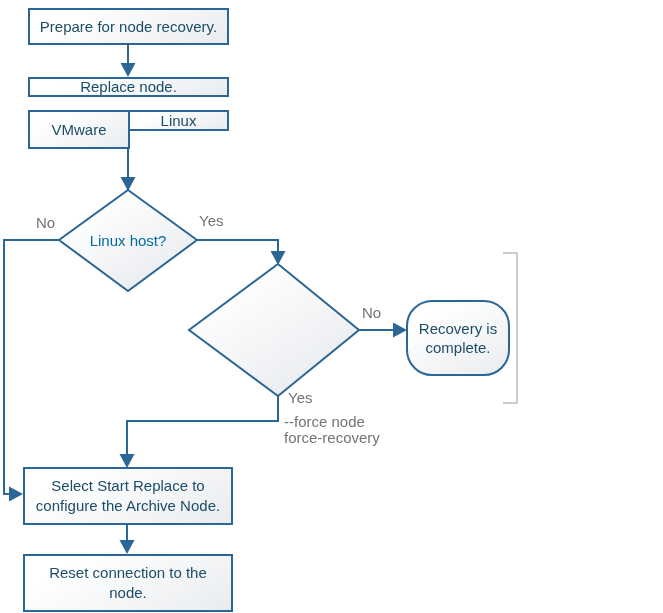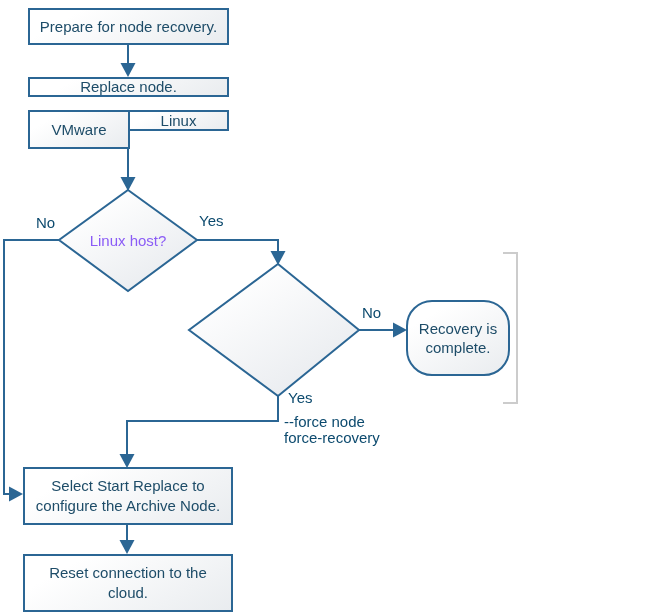--- a/index.html
+++ b/index.html
@@ -26,27 +26,27 @@
   .cellrow{display:flex;position:absolute;z-index:2;}
   .cell{
     box-sizing:border-box;border:2px solid #2b6694;
     background:linear-gradient(150deg,#ffffff 20%,#e9ecef 100%);
     color:#1d4c68;display:flex;align-items:center;justify-content:center;
     font-size:15px;
   }
   .dtext{
     position:absolute;z-index:2;
     display:flex;align-items:center;justify-content:center;
-    text-align:center;color:#8b5cf6;
+    text-align:center;color:#0369a1;
     font-size:15px;line-height:17px;
     pointer-events:none;
   }
   .elabel{
     position:absolute;z-index:2;
-    color:#0c4a6e;font-size:15px;line-height:16px;
+    color:#737373;font-size:15px;line-height:16px;
     white-space:pre-line;
   }
   .sidenote{line-height:23px;}
 </style>
 </head>
 <body>
 
 <div id="canvas">
 
   <svg id="wires" width="663" height="613" viewBox="0 0 663 613">
@@ -105,21 +105,21 @@
 
   <div class="node stadium" style="left:406px;top:300px;width:104px;height:76px;">
     <span>Recovery is complete.</span>
   </div>
 
   <div class="node" style="left:23px;top:467px;width:210px;height:58px;">
     <span>Select Start Replace to configure the Archive Node.</span>
   </div>
 
   <div class="node" style="left:23px;top:554px;width:210px;height:58px;padding:0 18px;">
-    <span>Reset connection to the cloud.</span>
+    <span>Reset connection to the node.</span>
   </div>
 
   <div class="elabel" style="left:36px;top:215px;">No</div>
   <div class="elabel" style="left:199px;top:213px;">Yes</div>
   <div class="elabel" style="left:362px;top:305px;">No</div>
   <div class="elabel" style="left:288px;top:390px;">Yes</div>
   <div class="elabel" style="left:284px;top:414px;">--force node
 force-recovery</div>
 
 </div>

